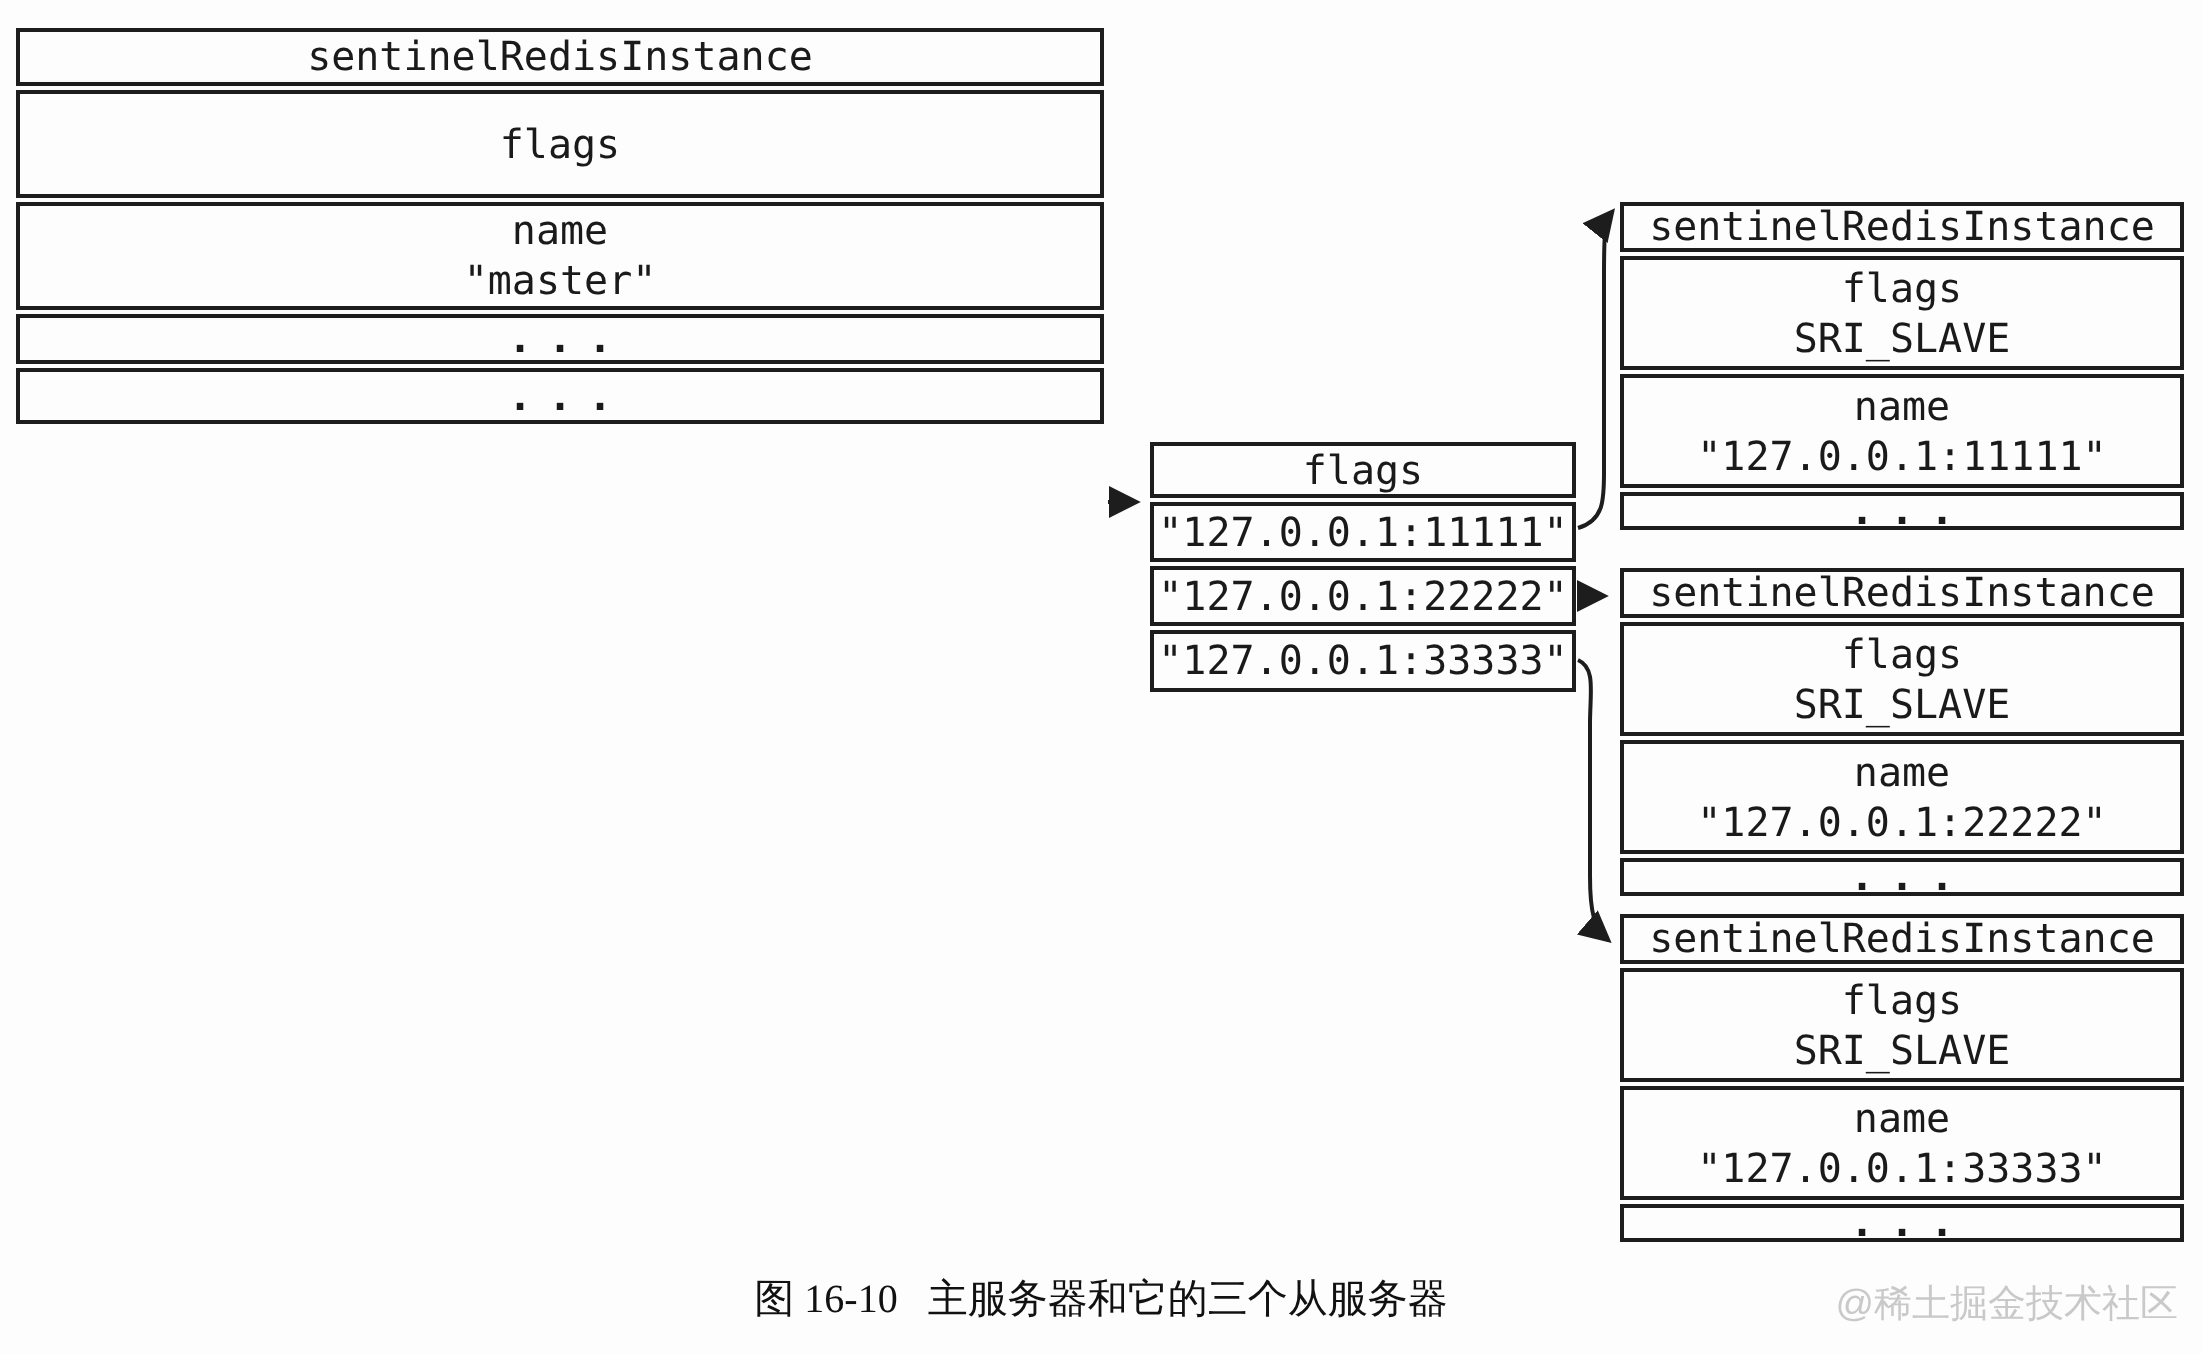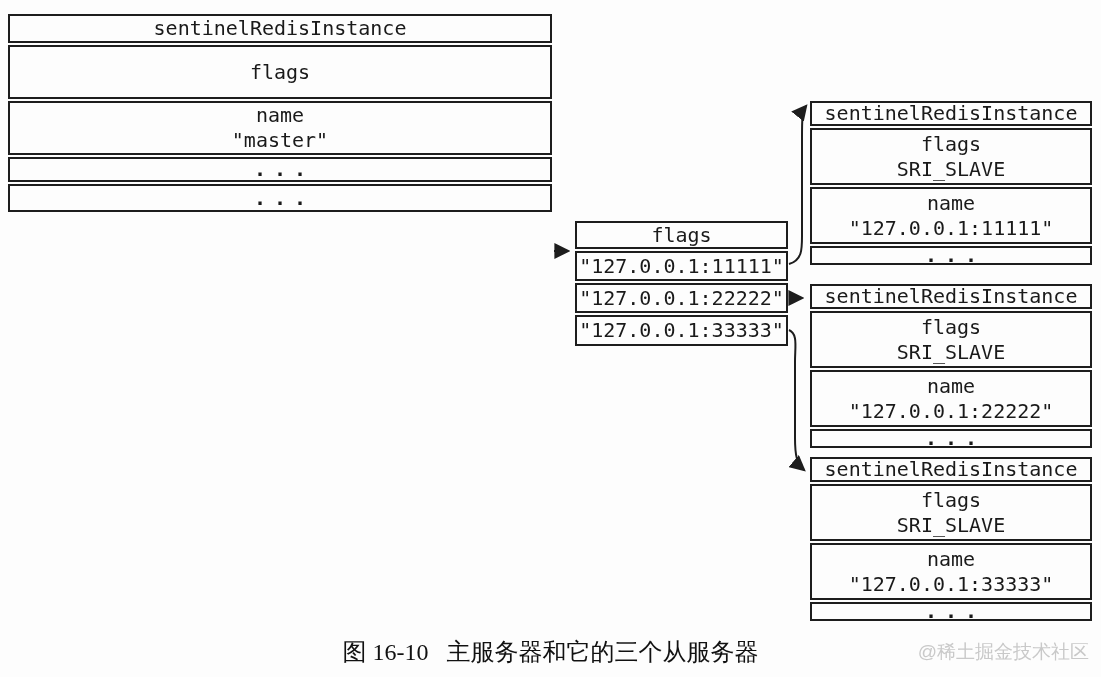--- a/index.html
+++ b/index.html
@@ -50,21 +50,21 @@
     top: 0;
     pointer-events: none;
   }
   .caption {
     position: absolute;
     left: 0;
     top: 636px;
     width: 1101px;
     text-align: center;
     font-family: "Liberation Serif", "DejaVu Serif", serif;
-    font-size: 24px;
+    font-size: 20px;
     color: #111111;
     white-space: pre;
   }
   .watermark {
     position: absolute;
     right: 12px;
     top: 639px;
     font-family: "Liberation Sans", "DejaVu Sans", sans-serif;
     font-size: 19px;
     color: #c9c9c9;

